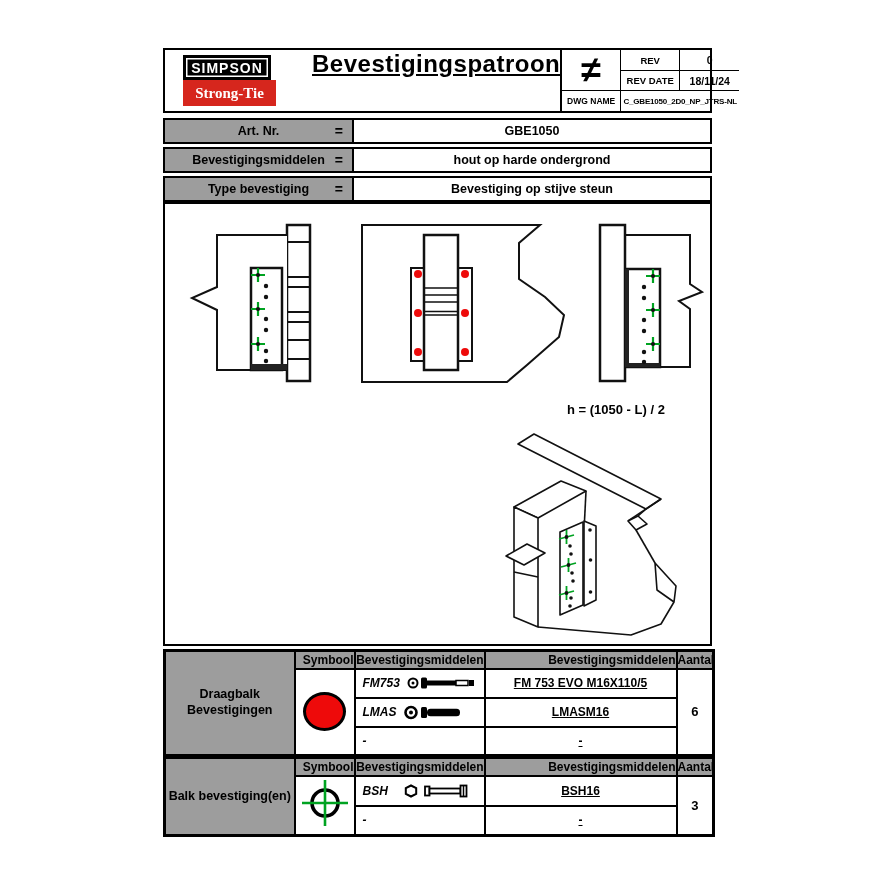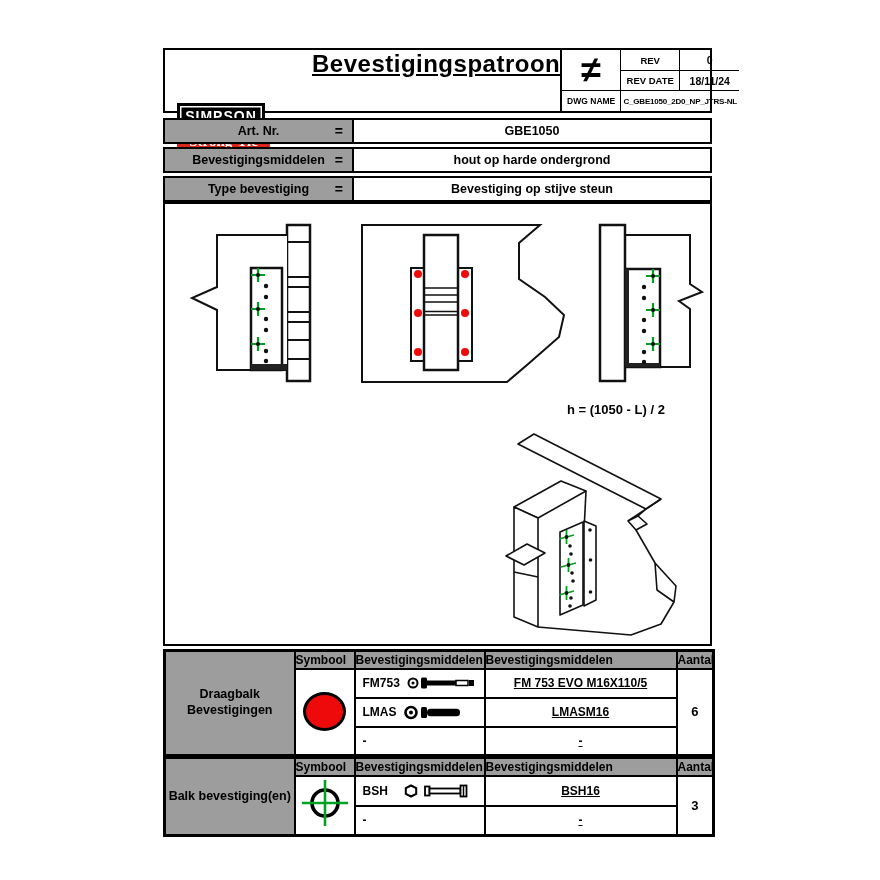--- a/index.html
+++ b/index.html
@@ -2,21 +2,21 @@
 <html style="--red: #ee0a0a; --green: #00a321; --gray: #9d9d9d; --logored: #d6261d;"><head>
 <meta charset="utf-8">
 <style>
   html,body{margin:0;padding:0;width:880px;height:880px;background:#fff;overflow:hidden;
     font-family:"Liberation Sans",sans-serif;color:#000;}
   .sheet{position:absolute;left:163px;top:48px;width:549px;}
   .blk{position:absolute;left:0;width:549px;background:#fff;border:2.5px solid #000;box-sizing:border-box;}
 
   
   .title-block{top:0;height:65px;display:flex;}
-  .logo-wrap{width:104px;padding:5px 0 0 12px;box-sizing:border-box;margin-top:48px;}
+  .logo-wrap{width:104px;padding:5px 0 0 18px;box-sizing:border-box;}
   .logo-top{width:88px;height:25px;background:#000;color:#fff;font-weight:bold;font-size:14px;
     letter-spacing:1px;display:flex;align-items:center;justify-content:center;
     box-shadow:inset 0 0 0 3px #000, inset 0 0 0 4.5px #fff;}
   .logo-bot{width:93px;height:26px;background:var(--logored);color:#ffffff;font-weight:bold;
     font-size:15px;font-family:"Liberation Serif",serif;display:flex;align-items:center;justify-content:center;}
   .title-center{flex:1;display:flex;align-items:flex-start;justify-content:center;margin-left:43px;}
   .main-title{font-size:24px;font-weight:bold;text-decoration:underline;letter-spacing:.5px;}
   .tb-right{width:177px;display:grid;grid-template-columns:58px 59px 60px;grid-template-rows:20px 20px 1fr;
     border-left:2px solid #000;box-sizing:border-box;}
   .tb-cell{border-left:1.5px solid #000;border-top:1.5px solid #000;display:flex;align-items:center;
@@ -45,23 +45,23 @@
   .dv{position:absolute;}
   .formula{position:absolute;left:402px;top:198px;font-weight:bold;font-size:13px;}
 
   
   table.ftab{position:absolute;left:0;border-collapse:collapse;width:549px;table-layout:fixed;
     border:3px solid #000;background:#fff;}
   table.ftab td,table.ftab th{border:2px solid #000;padding:0;box-sizing:border-box;overflow:hidden;}
   .t1{top:601px;}
   .t2{top:708px;border-bottom-width:4px;}
   .grp{background:var(--gray);font-weight:bold;font-size:12.5px;text-align:center;line-height:1.25;}
-  th.hdr{background:var(--gray);font-weight:bold;font-size:12px;height:18px;text-align:left;}
+  th.hdr{background:var(--gray);font-weight:bold;font-size:12px;height:18px;text-align:right;}
   td.code{height:29px;}
-  .code-inner{display:flex;align-items:center;gap:7px;padding-left:7px;font-weight:bold;font-size:12px;}
+  .code-inner{display:flex;align-items:center;gap:7px;padding-left:7px;font-weight:bold;font-size:12px;font-style:italic;}
   td.fname{text-align:center;font-weight:bold;font-size:12px;text-decoration:underline;}
   td.aant{text-align:center;font-weight:bold;font-size:13px;}
   td.symcell{text-align:center;vertical-align:middle;}
   .red-dot-sym{width:37px;height:33px;border-radius:50%;background:var(--red);
     border:3.5px solid #000;margin:0 auto;}
 </style>
 </head>
 <body>
 
 <div class="sheet">

